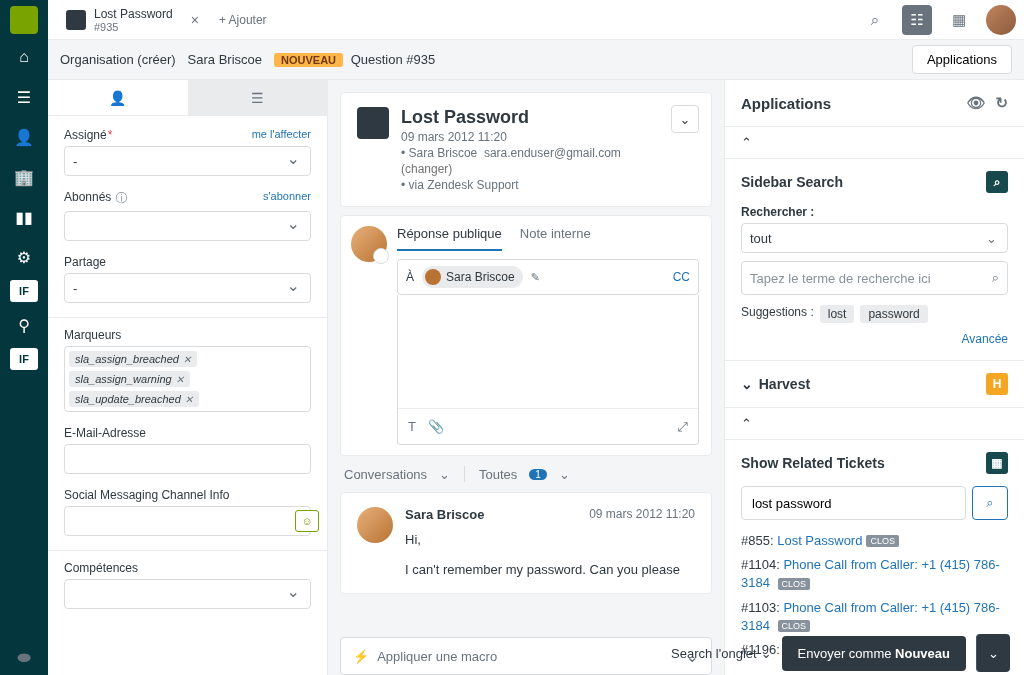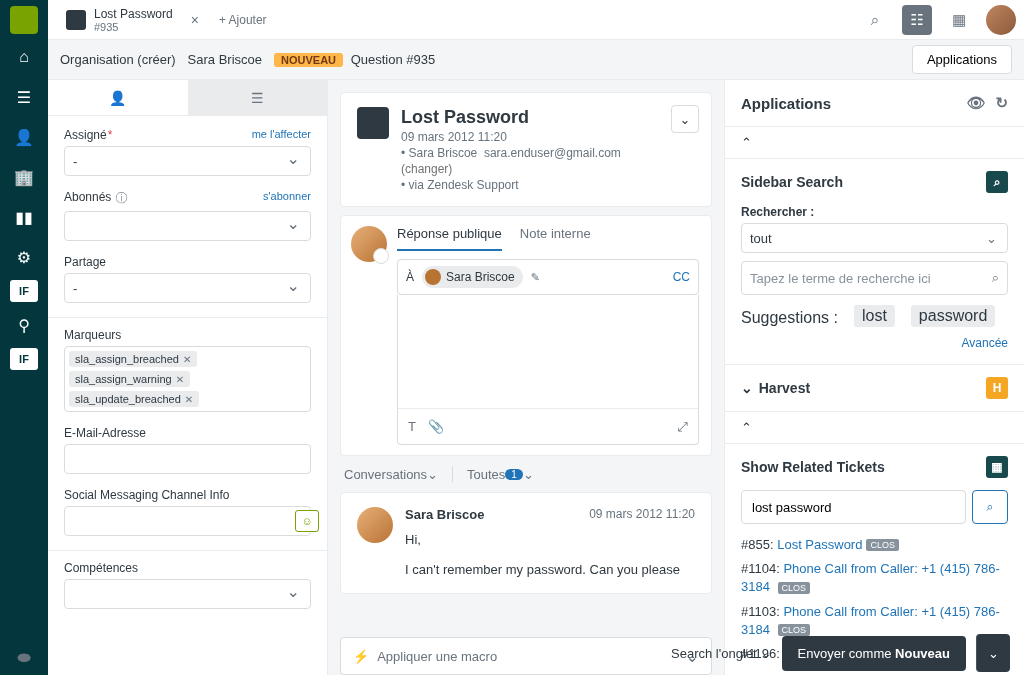--- a/index.html
+++ b/index.html
@@ -31,21 +31,21 @@
 .left-tabs .ltab { flex: 1; display: flex; align-items: center; justify-content: center; cursor: pointer; color: #68737d; font-size: 14px; }
 .left-tabs .ltab.active { background: #e9ebed; }
 .left-body { flex: 1; overflow-y: auto; padding: 12px 16px; }
 .field-group { margin-bottom: 14px; }
 .field-label { font-size: 12px; color: #2f3941; display: flex; align-items: flex-start; }
 .field-label .action-link { margin-left: auto; color: #1f73b7; font-size: 11px; cursor: pointer; }
 .field-label .req { color: #d93f4c; margin-left: 1px; }
 .select-box { margin-top: 4px; border: 1px solid #d8dcde; border-radius: 4px; height: 30px; display: flex; align-items: center; padding: 0 8px; background: #fff; position: relative; }
 .select-box::after { content: '⌄'; position: absolute; right: 10px; color: #68737d; font-size: 16px; top: 2px; }
 .text-input { margin-top: 4px; border: 1px solid #d8dcde; border-radius: 4px; height: 30px; width: 100%; padding: 0 8px; background: #fff; }
-.tags-box { margin-top: 4px; border: 1px solid #d8dcde; border-radius: 4px; padding: 4px; display: flex; flex-wrap: wrap; gap: 4px; background: #fff; }
+.tags-box { margin-top: 4px; border: 1px solid #d8dcde; border-radius: 4px; padding: 4px; display: flex; flex-wrap: wrap; gap: 4px; background: #fff; font-style: italic; }
 .tag { background: #e9ebed; padding: 2px 6px; border-radius: 3px; font-size: 11px; display: flex; align-items: center; gap: 4px; }
 .tag .tx { cursor: pointer; color: #68737d; font-size: 10px; }
 .divider { height: 1px; background: #e9ebed; margin: 10px -16px; }
 .float-icon { position: absolute; right: 8px; top: 430px; width: 24px; height: 22px; background: #fff; border: 1px solid #78a300; border-radius: 3px; display: flex; align-items: center; justify-content: center; color: #78a300; font-size: 11px; }
 .center-panel { flex: 1; display: flex; flex-direction: column; background: #f4f5f7; overflow: hidden; position: relative; }
 .ticket-header { background: #fff; margin: 12px 12px 0 12px; padding: 14px 16px; border: 1px solid #e9ebed; border-radius: 4px; position: relative; }
 .ticket-header .th-top { display: flex; gap: 12px; }
 .th-icon { width: 32px; height: 32px; background: #2f3941; border-radius: 4px; flex-shrink: 0; }
 .th-title { font-size: 18px; font-weight: 600; }
 .th-meta { font-size: 12px; color: #68737d; margin-top: 2px; }
@@ -60,21 +60,21 @@
 .compose-tabs .ctab.active { color: #2f3941; border-bottom: 2px solid #1f73b7; font-weight: 500; }
 .to-row { border: 1px solid #d8dcde; border-radius: 4px; margin: 8px 12px 0 0; padding: 6px 8px; display: flex; align-items: center; gap: 8px; font-size: 12px; }
 .to-row .recip { background: #e9ebed; padding: 3px 8px 3px 3px; border-radius: 12px; display: flex; align-items: center; gap: 5px; }
 .to-row .recip .rav { width: 16px; height: 16px; border-radius: 50%; background: #b87333; }
 .to-row .cc { margin-left: auto; color: #1f73b7; cursor: pointer; }
 .to-row .pencil { color: #68737d; cursor:pointer; font-size:11px; }
 .compose-body { border: 1px solid #d8dcde; border-top: none; border-radius: 0 0 4px 4px; margin: 0 12px 10px 0; min-height: 150px; position: relative; }
 .compose-toolbar { position: absolute; bottom: 0; left: 0; right: 0; height: 36px; border-top: 1px solid #e9ebed; display: flex; align-items: center; padding: 0 10px; gap: 12px; color: #68737d; }
 .compose-toolbar .tb-right { margin-left: auto; }
 .convo-bar { display: flex; align-items: center; padding: 10px 16px; font-size: 13px; color: #68737d; }
-.convo-bar .cb-item { display: flex; align-items: center; gap: 0; cursor: pointer; }
+.convo-bar .cb-item { display: flex; align-items: center; gap: 12px; cursor: pointer; }
 .convo-bar .cb-divider { width: 1px; height: 16px; background: #d8dcde; margin: 0 14px; }
 .convo-bar .count-badge { background: #1f73b7; color: #fff; border-radius: 8px; padding: 0 6px; font-size: 10px; }
 .message { background: #fff; margin: 0 12px; padding: 14px 16px; border: 1px solid #e9ebed; border-radius: 4px; display: flex; gap: 12px; }
 .msg-avatar { width: 36px; height: 36px; border-radius: 50%; background: linear-gradient(135deg,#e8b07a,#b87333); flex-shrink: 0; }
 .msg-body { flex: 1; }
 .msg-head { display: flex; font-size: 13px; }
 .msg-author { font-weight: 600; }
 .msg-date { margin-left: auto; color: #68737d; font-size: 12px; }
 .msg-text { margin-top: 8px; font-size: 13px; line-height: 1.5; }
 .macro-bar { position: absolute; bottom: 0; left: 12px; right: 12px; background: #fff; border: 1px solid #d8dcde; border-radius: 4px; height: 38px; display: flex; align-items: center; padding: 0 12px; color: #68737d; font-size: 13px; }
@@ -85,21 +85,21 @@
 .rp-section { border-top: 1px solid #e9ebed; }
 .rp-collapse { padding: 8px 16px; display: flex; align-items: center; cursor: pointer; }
 .rp-title { padding: 12px 16px; display: flex; align-items: center; font-weight: 600; font-size: 14px; }
 .rp-title .rp-badge { margin-left: auto; width: 22px; height: 22px; border-radius: 3px; display: flex; align-items: center; justify-content: center; font-size: 12px; }
 .rp-body { padding: 0 16px 14px 16px; }
 .rp-label { font-size: 12px; font-weight: 600; margin-bottom: 4px; }
 .rp-select { border: 1px solid #d8dcde; border-radius: 4px; height: 30px; display: flex; align-items: center; padding: 0 8px; position: relative; margin-bottom: 8px; }
 .rp-select::after { content: '⌄'; position: absolute; right: 10px; color: #68737d; }
 .rp-search { border: 1px solid #d8dcde; border-radius: 4px; height: 34px; display: flex; align-items: center; padding: 0 8px; color: #87929d; }
 .rp-search .s-icon { margin-left: auto; color: #68737d; }
-.suggest-row { margin-top: 10px; font-size: 16px; display: flex; align-items: flex-end; gap: 16px; flex-wrap: wrap; }
+.suggest-row { margin-top: 10px; font-size: 12px; display: flex; align-items: flex-start; gap: 6px; flex-wrap: wrap; }
 .suggest-row .chip { background: #e9ebed; padding: 2px 8px; border-radius: 3px; cursor: pointer; }
 .advanced { text-align: right; margin-top: 8px; }
 .advanced a { color: #1f73b7; font-size: 12px; cursor: pointer; }
 .related-search { display: flex; gap: 6px; margin-bottom: 12px; }
 .related-search input { flex: 1; border: 1px solid #d8dcde; border-radius: 4px; height: 34px; padding: 0 10px; font-size: 13px; }
 .related-search .sbtn { width: 36px; height: 34px; border: 1px solid #1f73b7; border-radius: 4px; display: flex; align-items: center; justify-content: center; color: #1f73b7; cursor: pointer; }
 .ticket-row { font-size: 13px; margin-bottom: 6px; line-height: 1.4; }
 .ticket-row .tnum { color: #2f3941; }
 .ticket-row .tlink { color: #1f73b7; cursor: pointer; }
 .ticket-row .tstatus { background: #87929d; color: #fff; font-size: 9px; padding: 1px 4px; border-radius: 2px; margin-left: 4px; vertical-align: middle; }

